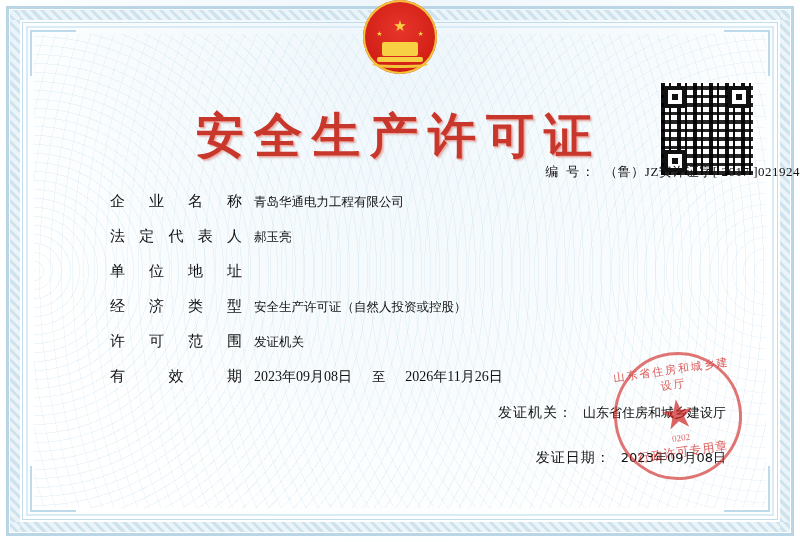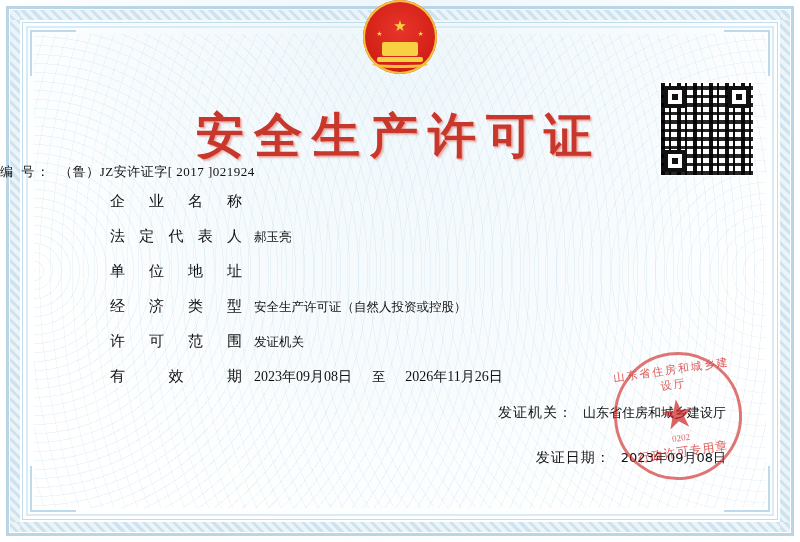--- a/index.html
+++ b/index.html
@@ -166,21 +166,21 @@
     color: #c8372b;
     text-shadow: 1px 1px 0 #f0a79e, 2px 2px 2px rgba(160,30,20,0.25);
     padding-left: 10px;
   }
 
   
   .number-line {
     position: absolute;
     left: 0; right: 0;
     top: 163px;
-    text-align: left;
+    text-align: right;
     font-size: 13px;
     color: #111;
     font-family: "DejaVu Sans", sans-serif;
   }
   .number-line .num-label { letter-spacing: 2px; }
   .number-line .num-value {
     font-family: "Liberation Serif", serif;
     margin-left: 8px;
     letter-spacing: 0.5px;
   }
@@ -356,20 +356,21 @@
 
   <div class="fields">
 
     <div class="field-row">
       <div class="field-label">
         <span>企</span>
         <span>业</span>
         <span>名</span>
         <span>称</span>
       </div>
+      <div class="field-value">青岛华通电力工程有限公司</div>
     </div>
 
     <div class="field-row">
       <div class="field-label">
         <span>法</span>
         <span>定</span>
         <span>代</span>
         <span>表</span>
         <span>人</span>
       </div>

